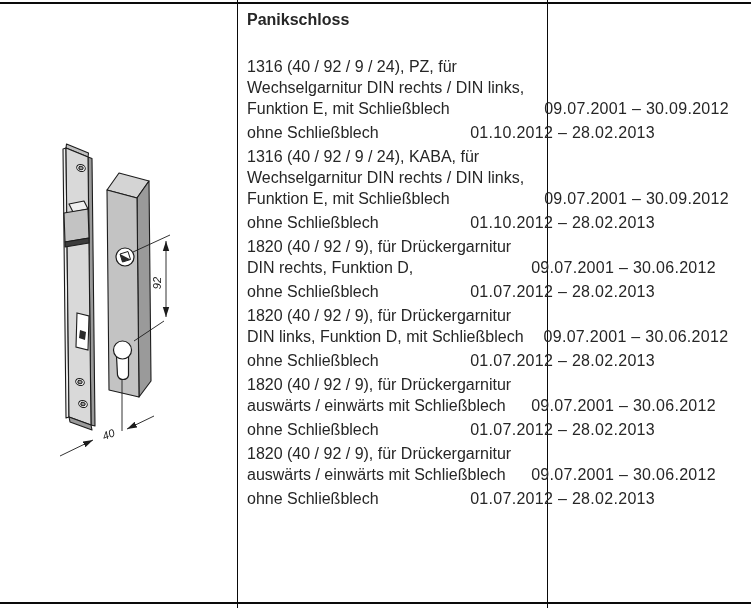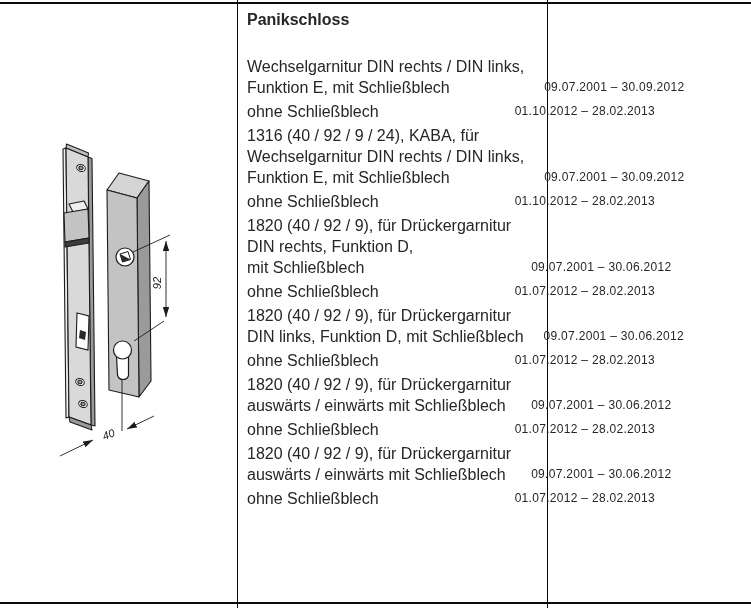--- a/index.html
+++ b/index.html
@@ -13,21 +13,21 @@
   .vrule{position:absolute;top:0;height:608px;width:1.4px;background:var(--rule,#0a0a0a);}
   .v1{left:237px;}
   .v2{left:547px;}
   .drawing{position:absolute;left:30px;top:128px;width:200px;height:340px;}
   .content{position:absolute;left:237px;top:0;width:418px;padding-top:9px;}
   .title{font-weight:bold;font-size:16px;line-height:21px;margin:0 0 26px 10px;}
   .row{display:flex;align-items:flex-end;}
   .row + .row{margin-top:3px;}
   .desc{width:310px;padding-left:10px;box-sizing:border-box;}
   .desc div{font-size:16px;line-height:21px;white-space:nowrap;}
-  .date{font-size:12px;line-height:21px;padding-left:20px;letter-spacing:.3px;white-space:nowrap;}
+  .date{font-size:16px;line-height:21px;padding-left:20px;letter-spacing:.3px;white-space:nowrap;}
   
   .f-plate{fill:var(--lock_light,#d9d9d9);}
   .f-case{fill:var(--lock_mid,#c3c3c3);}
   .f-top{fill:var(--lock_topface,#d4d4d4);}
   .f-side{fill:var(--lock_dark,#9a9a9a);}
   .f-bevel{fill:#efefef;}
   .f-strip{fill:#c0c0c0;}
   .f-shadow{fill:#3c3c3c;}
   .f-white{fill:#ffffff;}
   .f-ink{fill:#2a2a2a;}
@@ -108,20 +108,21 @@
   <div class="rule rule-top"></div>
   <div class="rule rule-bottom"></div>
   <div class="vrule v1"></div>
   <div class="vrule v2"></div>
 
   <div class="content">
     <div class="title">Panikschloss</div>
     <div id="rows">
         <div class="row">
           <div class="desc">
+            <div>1316 (40 / 92 / 9 / 24), PZ, für</div>
             <div>Wechselgarnitur DIN rechts / DIN links,</div>
             <div>Funktion E, mit Schließblech</div>
           </div>
           <div class="date">09.07.2001 – 30.09.2012</div>
         </div>
         <div class="row">
           <div class="desc">
             <div>ohne Schließblech</div>
           </div>
           <div class="date">01.10.2012 – 28.02.2013</div>
@@ -137,21 +138,20 @@
         <div class="row">
           <div class="desc">
             <div>ohne Schließblech</div>
           </div>
           <div class="date">01.10.2012 – 28.02.2013</div>
         </div>
         <div class="row">
           <div class="desc">
             <div>1820 (40 / 92 / 9), für Drückergarnitur</div>
             <div>DIN rechts, Funktion D,</div>
-            <div>mit Schließblech</div>
           </div>
           <div class="date">09.07.2001 – 30.06.2012</div>
         </div>
         <div class="row">
           <div class="desc">
             <div>ohne Schließblech</div>
           </div>
           <div class="date">01.07.2012 – 28.02.2013</div>
         </div>
         <div class="row">

